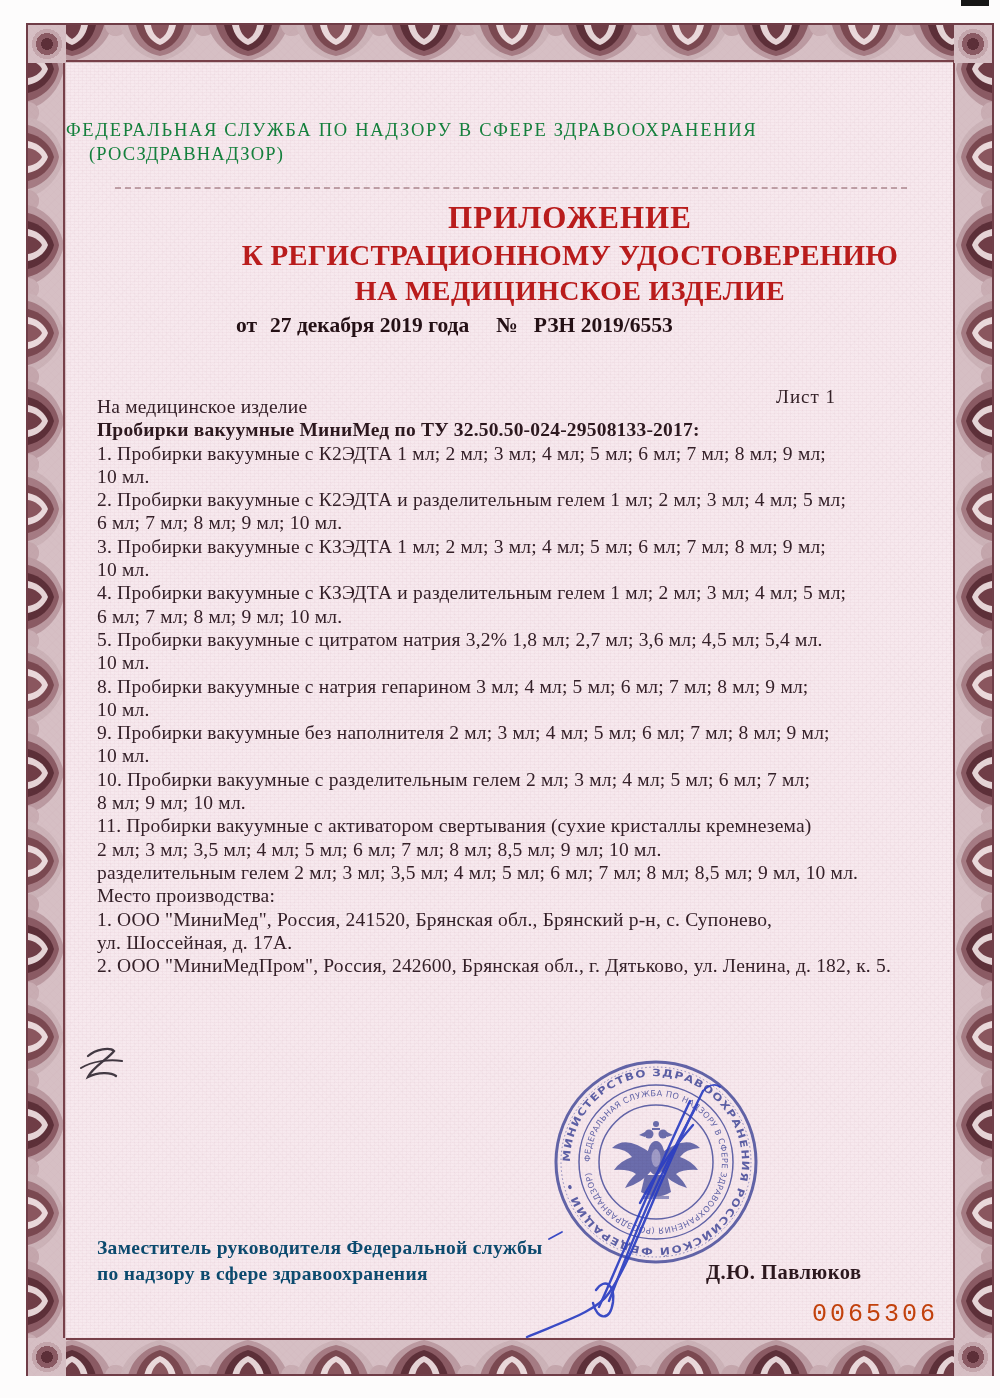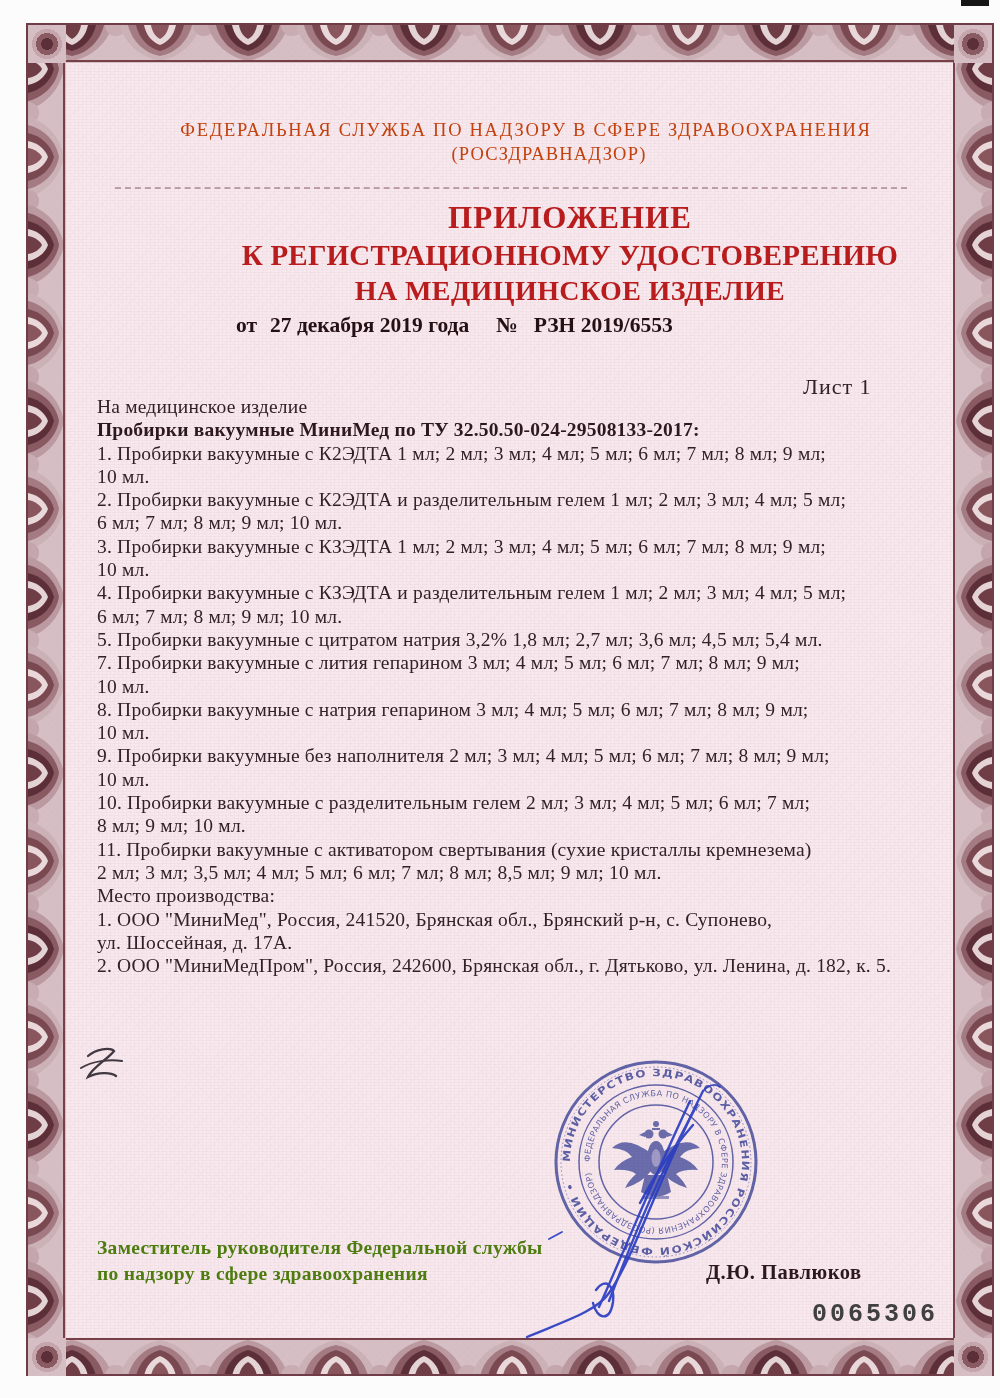--- a/index.html
+++ b/index.html
@@ -16,41 +16,41 @@
   .inner-line{left:63px;top:60px;width:888px;height:1276px;border:2px solid #774049;}
   .bdr{position:absolute;}
   .bdr-bottom{transform:scaleY(-1);}
   .rosette{width:38px;height:38px;
     background:radial-gradient(circle at 50% 50%, #5c2f38 0 6px, #8a5a63 6px 11px, #c4a6ac 11px 15px, #d6bfc4 15px);}
   .texture{left:28px;top:25px;width:964px;height:1351px;pointer-events:none;opacity:.35;
     background-image:
       repeating-linear-gradient(45deg, rgba(150,95,108,.05) 0 1px, rgba(0,0,0,0) 1px 5px),
       repeating-linear-gradient(-45deg, rgba(150,95,108,.05) 0 1px, rgba(0,0,0,0) 1px 6px);}
   
-  .hdr{left:66px;width:920px;text-align:center;color:#c2410c;font-weight:400;}
+  .hdr{left:66px;width:920px;color:#15803d;font-weight:400;}
   .hdr1{top:120px;font-size:18.5px;letter-spacing:1.7px;}
   .hdr2{top:144px;font-size:18.5px;letter-spacing:1.2px;margin-left:23px;}
   .divider{left:115px;top:187px;width:792px;border-top:2px dashed rgba(122,70,80,.45);height:0;}
   .ttl{left:66px;width:944px;text-align:center;color:#b91c1c;font-weight:700;padding-left:32px;}
   .ttl1{top:200px;font-size:31px;letter-spacing:1px;}
   .ttl2{top:239px;font-size:29px;letter-spacing:.2px;}
   .ttl3{top:275px;font-size:28px;letter-spacing:.4px;}
   .dateline{left:236px;top:313px;font-size:21.5px;font-weight:700;color:#241015;white-space:nowrap;}
   .dateline .gap1{display:inline-block;width:13px;}
   .dateline .gap2{display:inline-block;width:27px;}
   .dateline .gap3{display:inline-block;width:16px;}
-  .sheet{left:776px;top:374px;font-size:22px;color:#332026;letter-spacing:1px;margin-left:27px;}
+  .sheet{left:776px;top:386px;font-size:19px;color:#332026;letter-spacing:1px;}
   .bodyblock{left:97px;top:395px;width:820px;font-size:19.5px;line-height:23.3px;letter-spacing:.2px;color:#342028;}
   .bodyblock .bold{font-weight:700;color:#2c181e;}
   .doc-line{white-space:nowrap;}
-  .footer-title{left:97px;font-size:19.5px;font-weight:700;color:#4d7c0f;letter-spacing:.3px;white-space:nowrap;}
+  .footer-title{left:97px;font-size:19.5px;font-weight:700;color:#0c4a6e;letter-spacing:.3px;white-space:nowrap;}
   .ft1{top:1237px;} .ft2{top:1263px;}
   .signer{left:706px;top:1261px;font-size:20.5px;font-weight:700;color:#2c181e;letter-spacing:.5px;}
-  .serial{left:812px;top:1300px;font-family:"Liberation Mono",monospace;font-weight:700;
-          font-size:25px;color:#404040;letter-spacing:3px;}
+  .serial{left:812px;top:1300px;font-family:"Liberation Mono",monospace;font-weight:400;
+          font-size:25px;color:#c2410c;letter-spacing:3px;}
   .stamp{left:546px;top:1052px;width:220px;height:220px;filter:blur(.35px);mix-blend-mode:multiply;}
   .sig{left:505px;top:1063px;width:230px;height:292px;}
   .zmark{left:78px;top:1040px;width:52px;height:54px;}
   .scan-artifact{left:961px;top:0;width:28px;height:6px;background:#161616;}
 </style>
 </head>
 <body>
 
 <div class="page">
 
@@ -139,30 +139,30 @@
     <div>
         <div class="doc-line">1. Пробирки вакуумные с К2ЭДТА 1 мл; 2 мл; 3 мл; 4 мл; 5 мл; 6 мл; 7 мл; 8 мл; 9 мл;</div>
         <div class="doc-line">10 мл.</div>
         <div class="doc-line">2. Пробирки вакуумные с К2ЭДТА и разделительным гелем 1 мл; 2 мл; 3 мл; 4 мл; 5 мл;</div>
         <div class="doc-line">6 мл; 7 мл; 8 мл; 9 мл; 10 мл.</div>
         <div class="doc-line">3. Пробирки вакуумные с КЗЭДТА 1 мл; 2 мл; 3 мл; 4 мл; 5 мл; 6 мл; 7 мл; 8 мл; 9 мл;</div>
         <div class="doc-line">10 мл.</div>
         <div class="doc-line">4. Пробирки вакуумные с КЗЭДТА и разделительным гелем 1 мл; 2 мл; 3 мл; 4 мл; 5 мл;</div>
         <div class="doc-line">6 мл; 7 мл; 8 мл; 9 мл; 10 мл.</div>
         <div class="doc-line">5. Пробирки вакуумные с цитратом натрия 3,2% 1,8 мл; 2,7 мл; 3,6 мл; 4,5 мл; 5,4 мл.</div>
-        <div class="doc-line">7. Пробирки вакуумные с лития гепарином 3 мл; 4 мл; 5 мл; 6 мл; 7 мл; 8 мл; 9 мл;</div>
         <div class="doc-line">10 мл.</div>
         <div class="doc-line">8. Пробирки вакуумные с натрия гепарином 3 мл; 4 мл; 5 мл; 6 мл; 7 мл; 8 мл; 9 мл;</div>
         <div class="doc-line">10 мл.</div>
         <div class="doc-line">9. Пробирки вакуумные без наполнителя 2 мл; 3 мл; 4 мл; 5 мл; 6 мл; 7 мл; 8 мл; 9 мл;</div>
         <div class="doc-line">10 мл.</div>
         <div class="doc-line">10. Пробирки вакуумные с разделительным гелем 2 мл; 3 мл; 4 мл; 5 мл; 6 мл; 7 мл;</div>
         <div class="doc-line">8 мл; 9 мл; 10 мл.</div>
         <div class="doc-line">11. Пробирки вакуумные с активатором свертывания (сухие кристаллы кремнезема)</div>
         <div class="doc-line">2 мл; 3 мл; 3,5 мл; 4 мл; 5 мл; 6 мл; 7 мл; 8 мл; 8,5 мл; 9 мл; 10 мл.</div>
+        <div class="doc-line">разделительным гелем 2 мл; 3 мл; 3,5 мл; 4 мл; 5 мл; 6 мл; 7 мл; 8 мл; 8,5 мл; 9 мл, 10 мл.</div>
         <div class="doc-line">Место производства:</div>
         <div class="doc-line">1. ООО "МиниМед", Россия, 241520, Брянская обл., Брянский р-н, с. Супонево,</div>
         <div class="doc-line">ул. Шоссейная, д. 17А.</div>
         <div class="doc-line">2. ООО "МиниМедПром", Россия, 242600, Брянская обл., г. Дятьково, ул. Ленина, д. 182, к. 5.</div>
       </div>
   </div>
 
   <svg class="abs zmark" viewBox="0 0 52 54">
     <path d="M10,16 C18,9 32,7 36,11 C31,18 14,28 10,37 C20,32 33,32 38,36" fill="none" stroke="#423842" stroke-width="2.3" stroke-linecap="round"></path>
     <path d="M3,28 C14,21 32,19 44,21" fill="none" stroke="#423842" stroke-width="2" stroke-linecap="round"></path>

